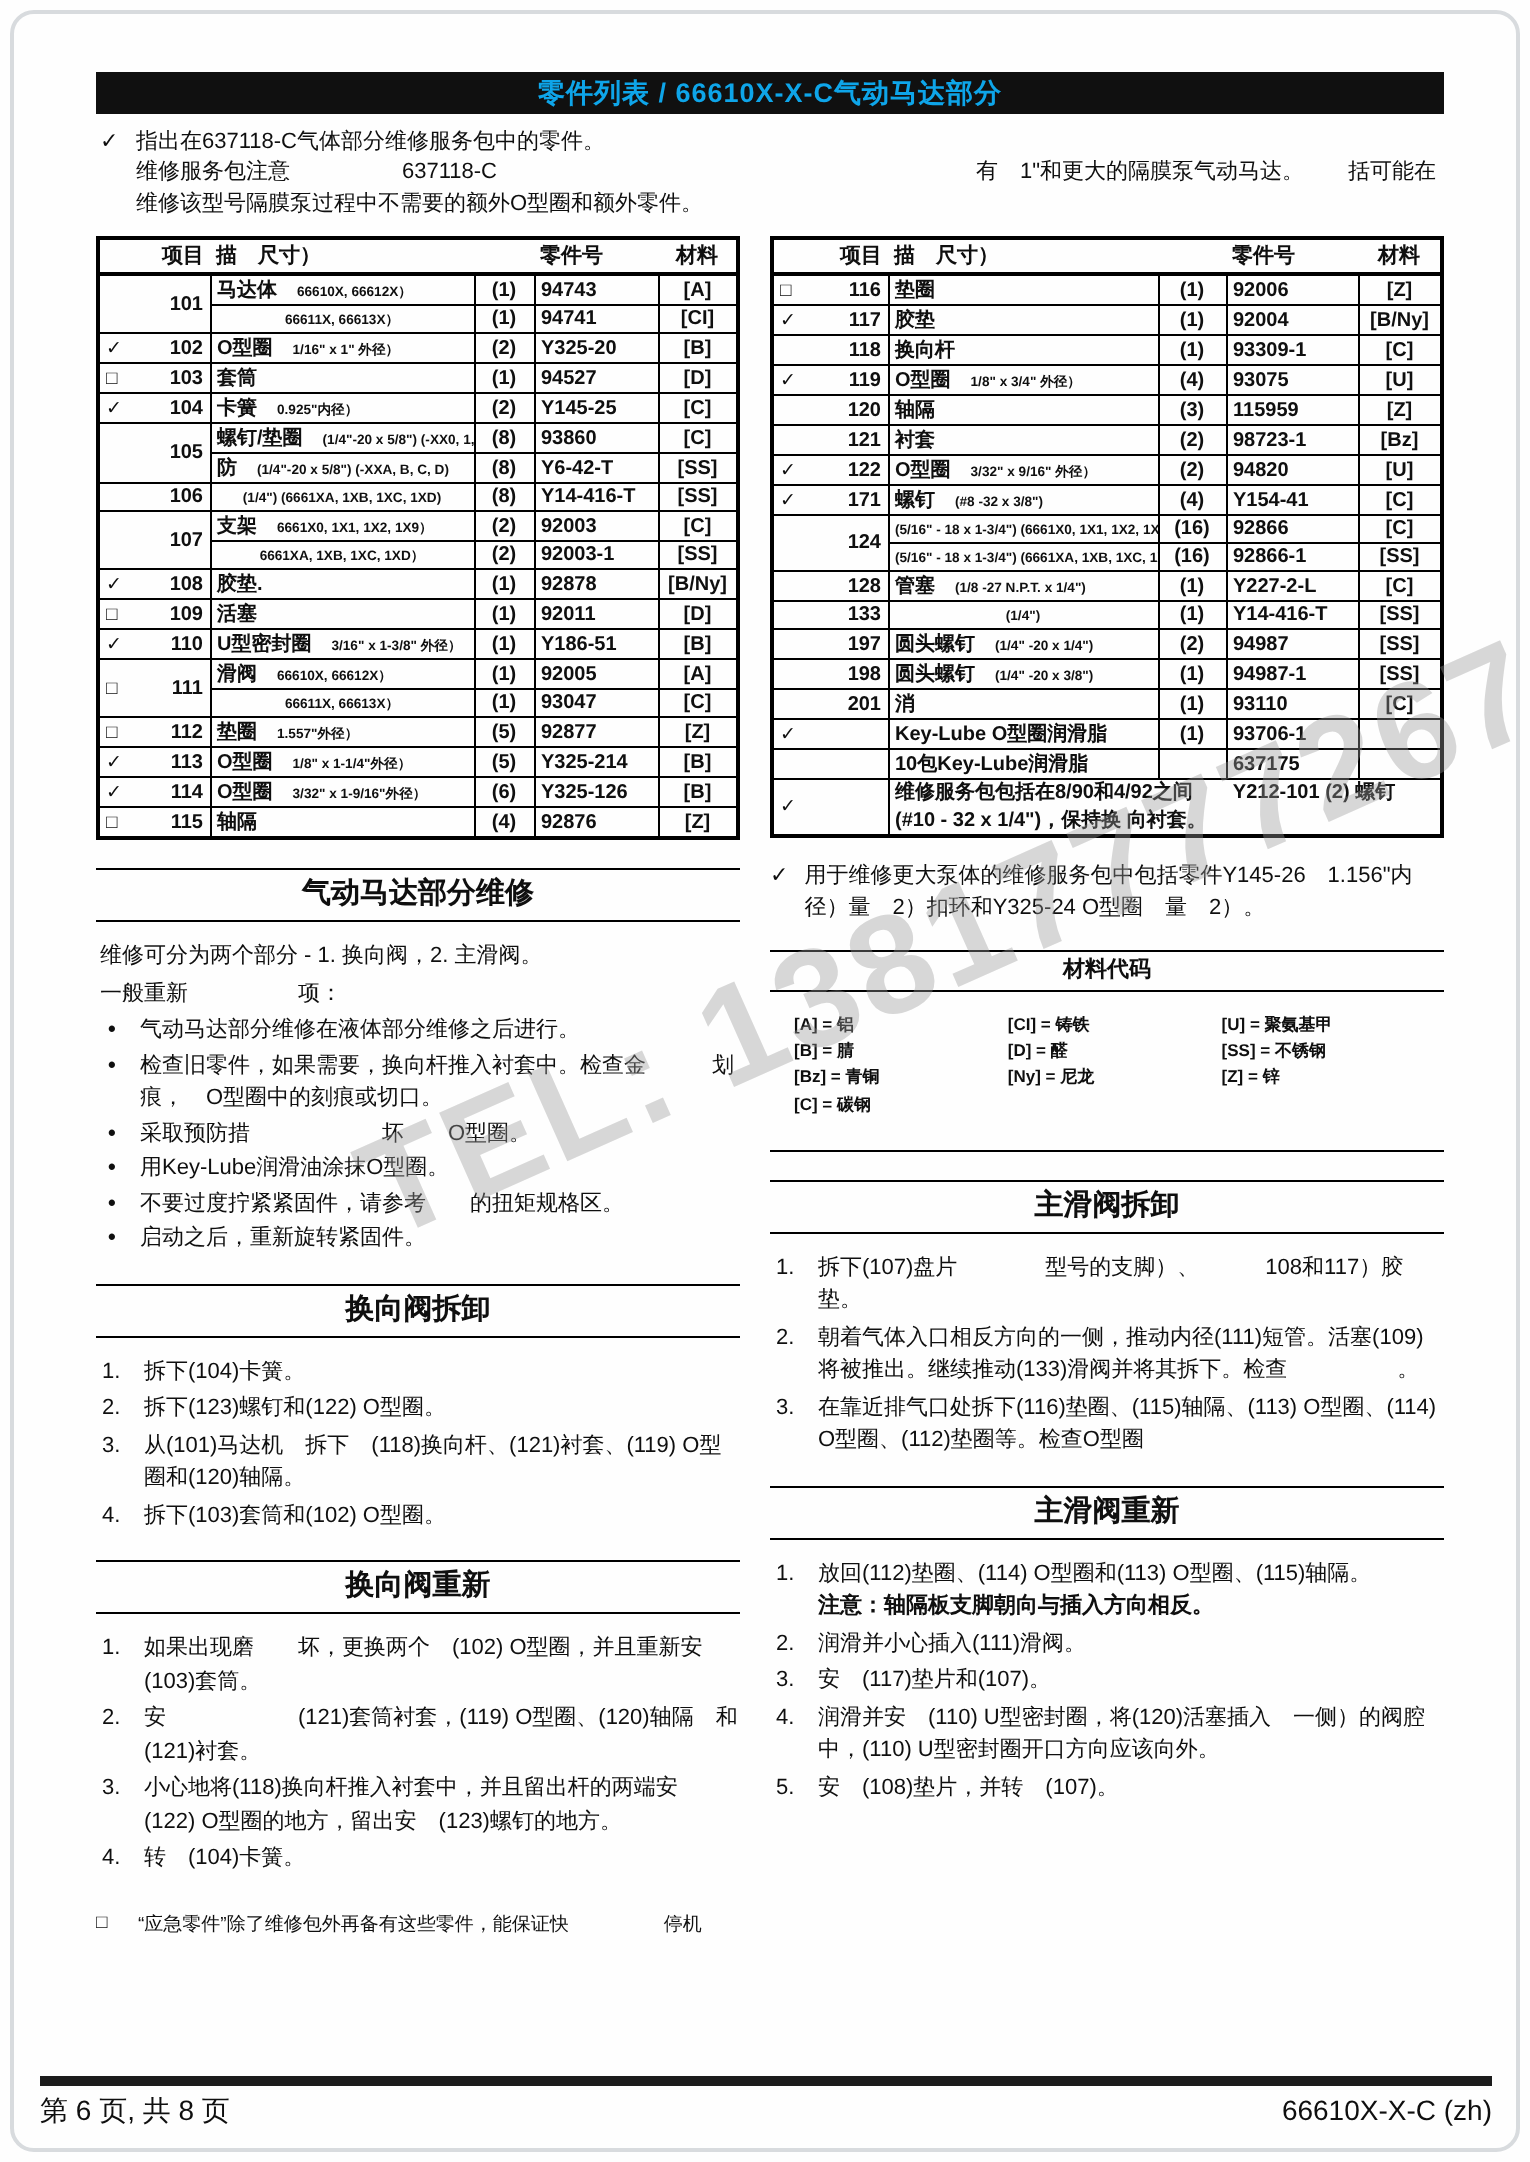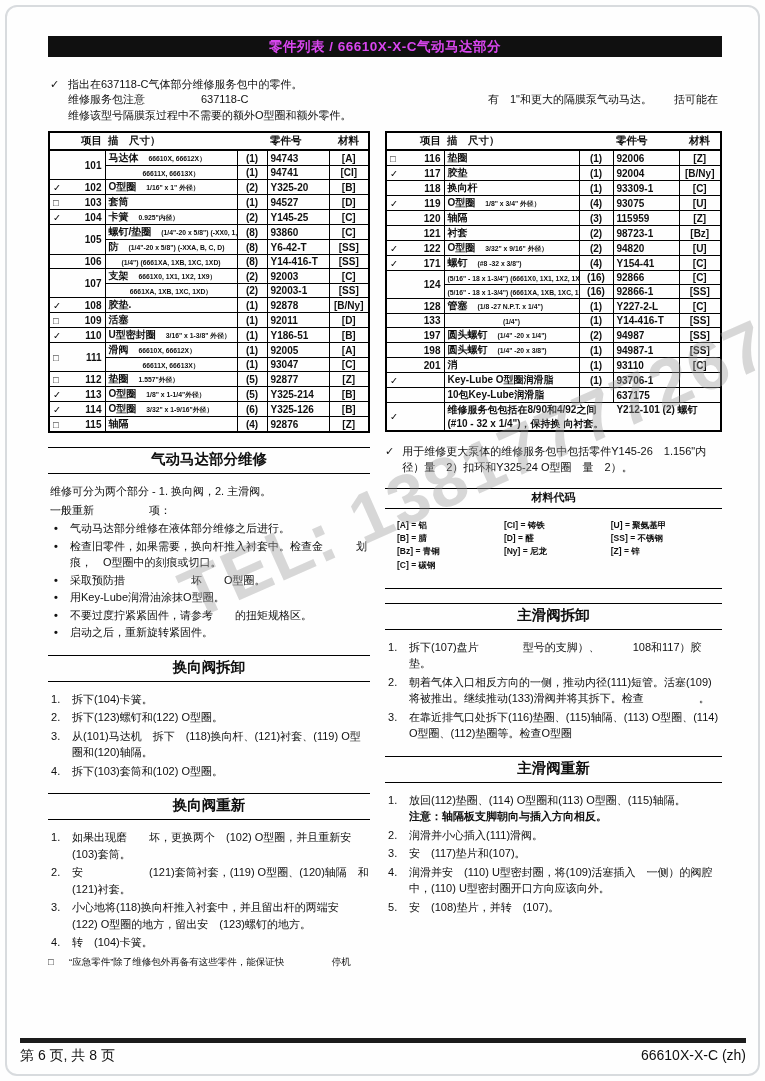--- a/index.html
+++ b/index.html
@@ -3,22 +3,22 @@
 <meta charset="utf-8">
 <style>
   html,body{margin:0;padding:0;background:#ffffff;}
   body{width:765px;height:1081px;font-family:"Liberation Sans","DejaVu Sans",sans-serif;color:#0f0f0f;}
   .page{position:relative;width:765px;height:1081px;overflow:hidden;background:#fefefe;}
   .frame{position:absolute;inset:5px;border:2px solid #d8dbde;border-radius:12px;pointer-events:none;}
   .watermark{position:absolute;left:168px;top:562px;transform:rotate(-24deg);transform-origin:0 0;
     font-size:70px;font-weight:bold;color:#9a9a9a;opacity:0.38;white-space:nowrap;letter-spacing:2px;
     z-index:10;pointer-events:none;}
   .content{position:absolute;left:48px;top:36px;width:674px;z-index:1;}
-  .titlebar{background:#101010;color:#d946ef;font-weight:bold;font-size:13.5px;text-align:center;
-    height:21px;line-height:21px;margin-bottom:20px;letter-spacing:0.5px;}
+  .titlebar{background:#101010;color:#0ea5e9;font-weight:bold;font-size:13.5px;text-align:center;
+    height:21px;line-height:21px;margin-bottom:7px;letter-spacing:0.5px;}
   
   .intro{font-size:11px;line-height:1.4;margin:0 0 8px 2px;}
   .intro .row{display:flex;align-items:flex-start;}
   .intro .chk{width:12px;margin-right:6px;font-weight:bold;}
   .intro .ind{width:18px;flex:0 0 18px;}
   .intro b{font-weight:normal;}
   .intro .code2{margin-left:56px;}
   .intro .rtext{margin-left:auto;padding-right:4px;}
   
   .cols{display:flex;gap:15px;}
@@ -629,21 +629,21 @@
               <li>在靠近排气口处拆下(116)垫圈、(115)轴隔、(113) O型圈、(114) O型圈、(112)垫圈等。检查O型圈</li>
             </ol>
         </div>
 
         <div class="sec-h">主滑阀重新</div>
         <div class="body-txt">
           <ol class="num">
               <li><span>放回(112)垫圈、(114) O型圈和(113) O型圈、(115)轴隔。</span><div class="emph">注意：轴隔板支脚朝向与插入方向相反。</div></li>
               <li>润滑并小心插入(111)滑阀。</li>
               <li>安　(117)垫片和(107)。</li>
-              <li>润滑并安　(110) U型密封圈，将(109)活塞插入　一侧）的阀腔中，(110) U型密封圈开口方向应该向外。</li>
+              <li>润滑并安　(110) U型密封圈，将(120)活塞插入　一侧）的阀腔中，(110) U型密封圈开口方向应该向外。</li>
               <li>安　(108)垫片，并转　(107)。</li>
             </ol>
         </div>
       </div>
     </div>
   </div>
 
   <div class="bottom-note">
     <span class="sq">□</span>
     <span>“应急零件”除了维修包外再备有这些零件，能保证快　　　　　停机</span>

